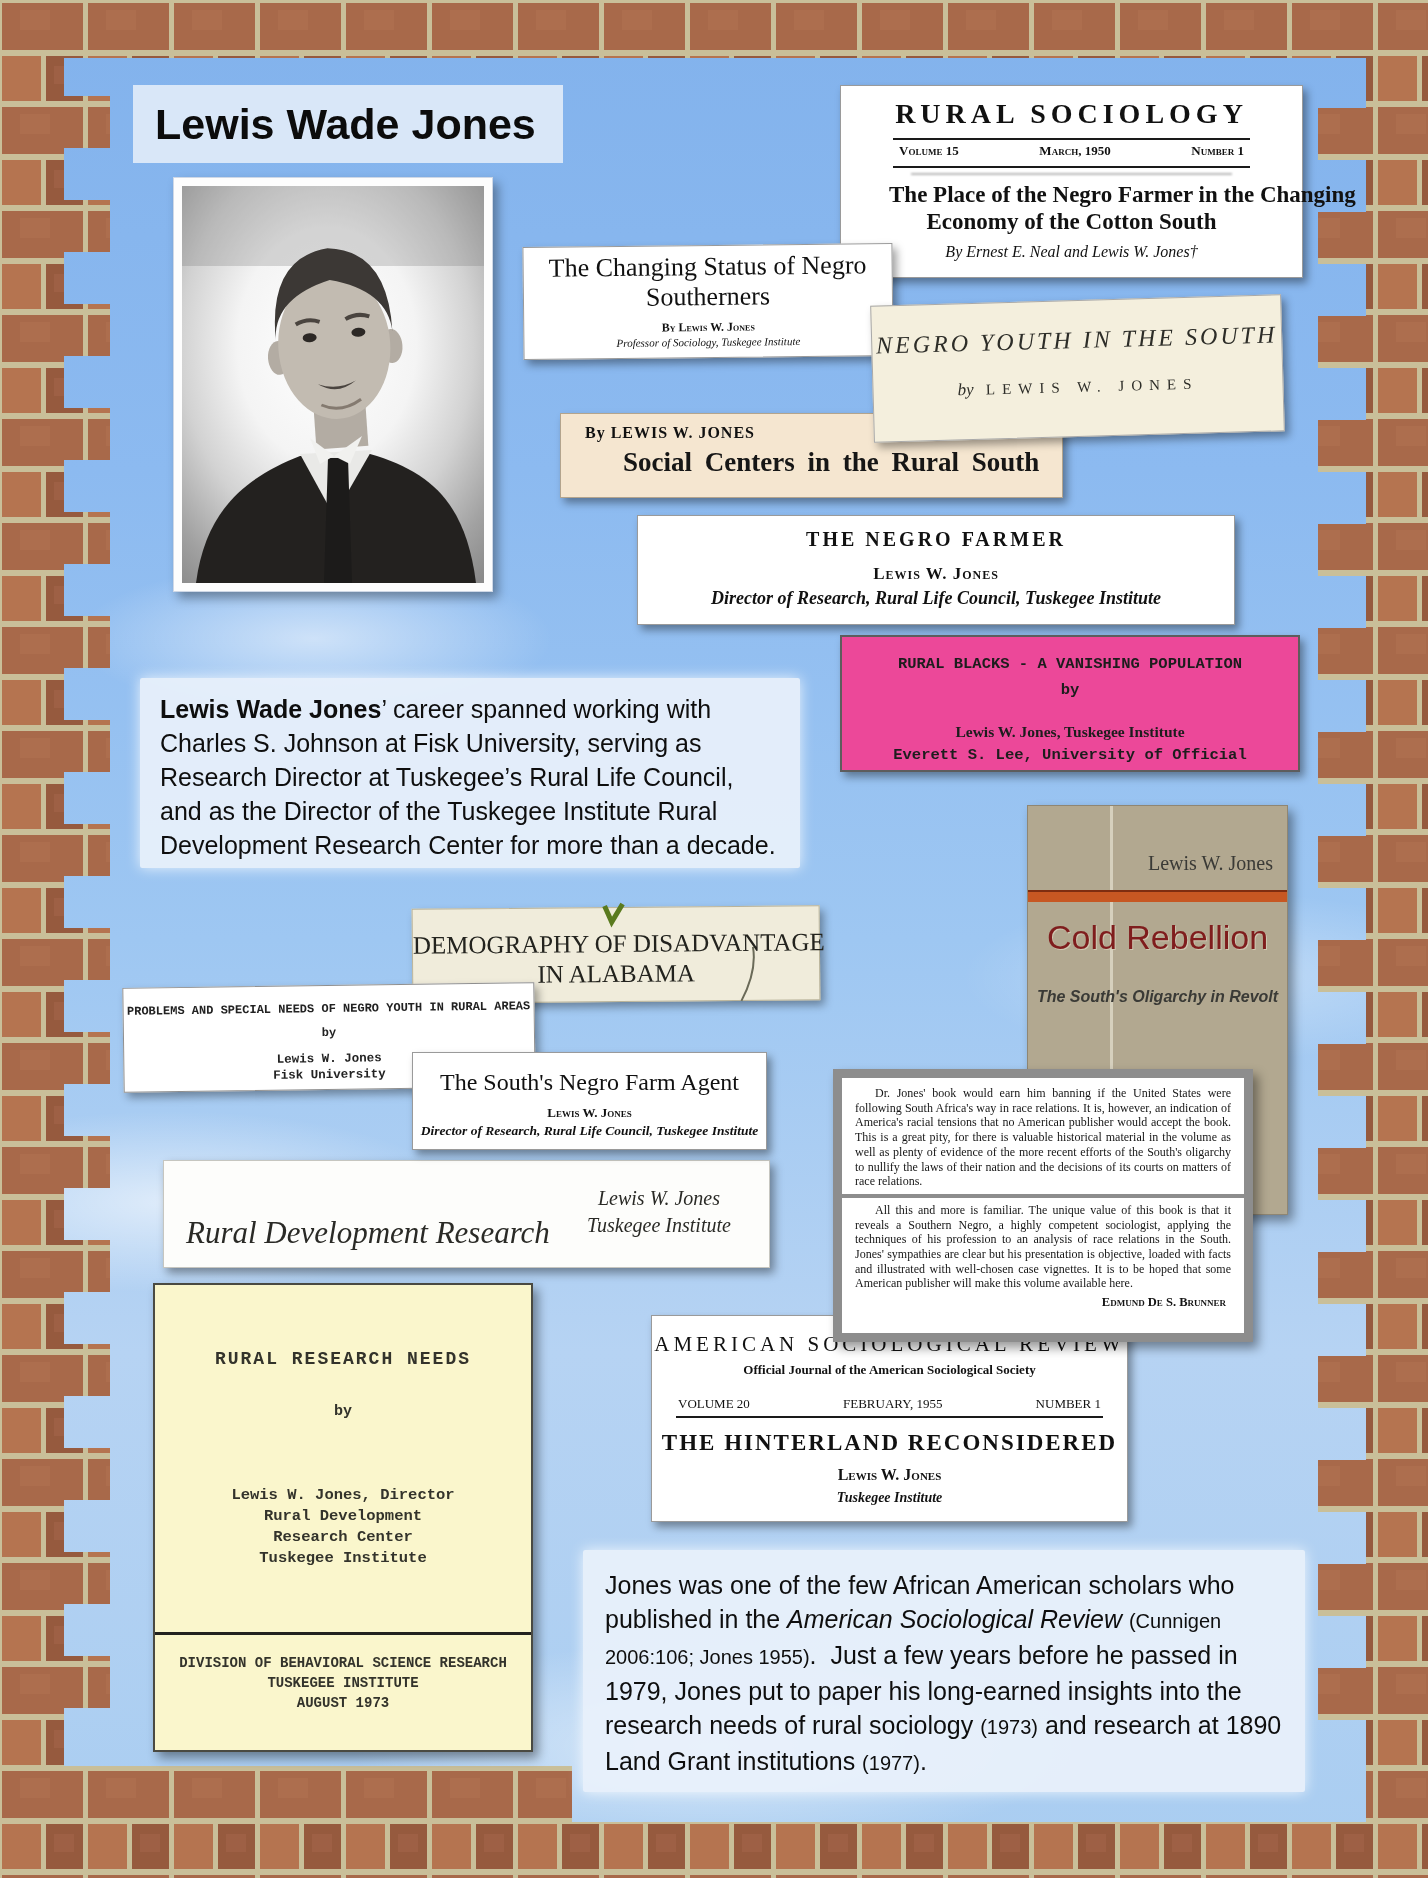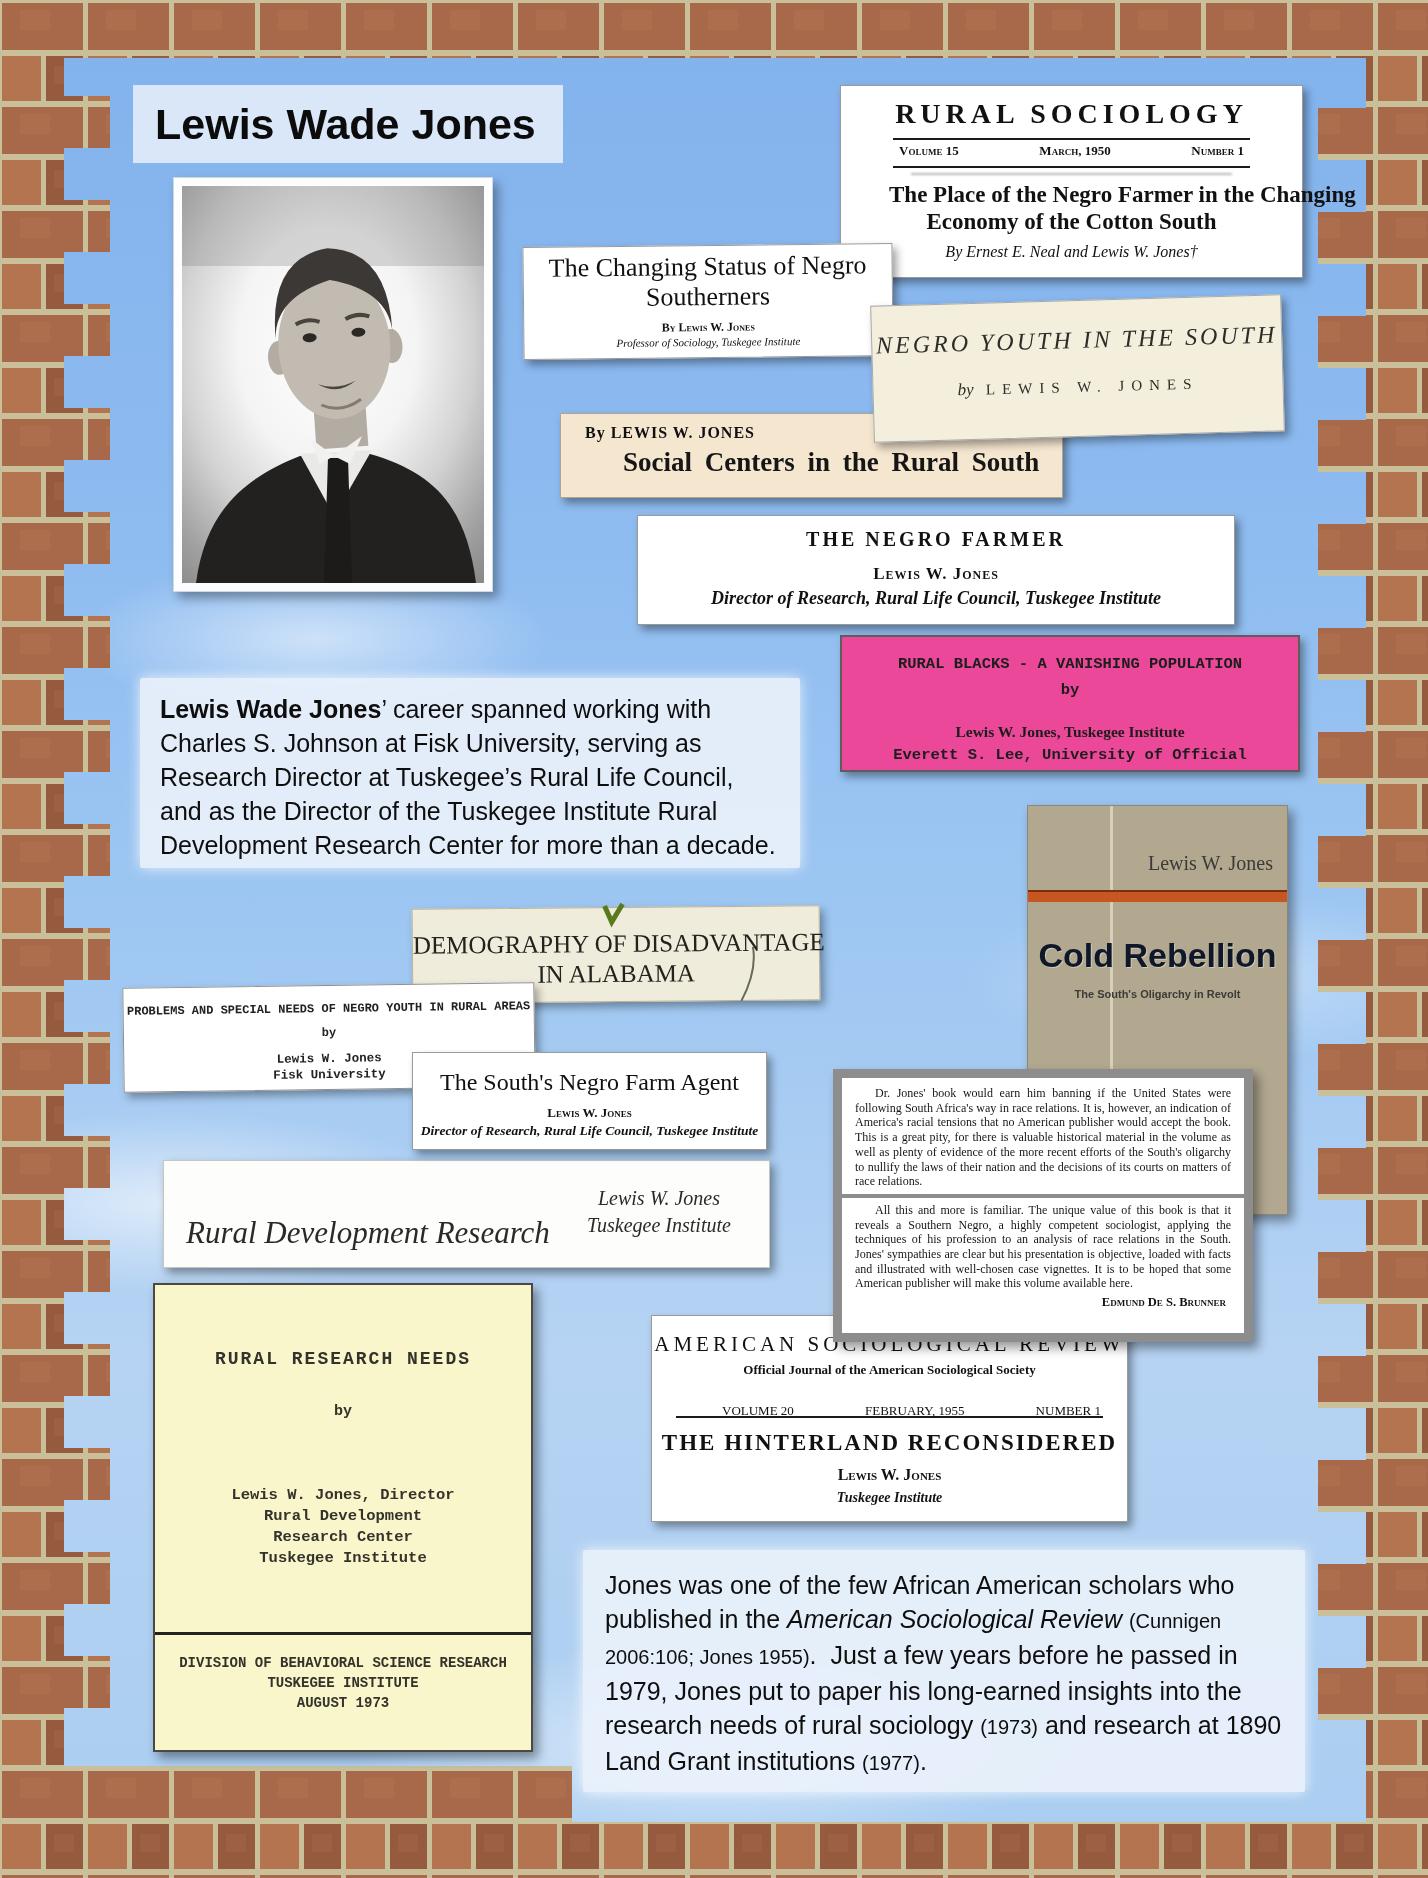--- a/index.html
+++ b/index.html
@@ -180,22 +180,22 @@
   </div>
 
   <div class="clip frost bodytext" style="left:140px; top:678px; width:660px; height:190px; z-index:2; padding:14px 20px;">
     <span style="font-weight:bold;">Lewis Wade Jones</span><span>’ career spanned working with Charles S. Johnson at Fisk University, serving as Research Director at Tuskegee’s Rural Life Council, and as the Director of the Tuskegee Institute Rural Development Research Center for more than a decade.</span>
   </div>
 
   <div class="clip" style="left:1027px; top:805px; width:261px; height:410px; z-index:2; background:#b2a890; box-shadow:5px 6px 10px rgba(0,0,0,.4); border:1px solid #8f8673;">
     <div style="position:absolute; left:82px; top:0; width:3px; height:100%; background:#d6d0bd;"></div>
     <div class="serif" style="position:absolute; top:46px; right:14px; font-size:20px; color:#3a3a36; white-space:nowrap;">Lewis W. Jones</div>
     <div style="position:absolute; left:0; top:84px; width:100%; height:12px; background:#c75722; border-top:2px solid #7e2d10;"></div>
-    <div class="line ctr" style="top:130px; font-size:34px; font-weight:bold; color:#0f172a; text-shadow:1px 1px 0 #cfc8b2;">Cold Rebellion</div>
-    <div class="line ctr" style="top:182px; font-size:11px; font-weight:bold; color:#3a3a36;">The South's Oligarchy in Revolt</div>
+    <div class="line ctr" style="top:112px; font-size:34px; font-weight:normal; color:#7f1d1d; text-shadow:1px 1px 0 #cfc8b2;">Cold Rebellion</div>
+    <div class="line ctr" style="top:182px; font-size:16px; font-weight:bold; color:#3a3a36;font-style:italic;">The South's Oligarchy in Revolt</div>
   </div>
 
   <div class="clip serif" style="left:833px; top:1025px; width:420px; height:273px; z-index:4; background:#ffffff; border:9px solid #8d8d8d; box-shadow:5px 6px 10px rgba(0,0,0,.4); color:#161616;margin-top:44px;">
     <div style="padding:8px 13px 0 13px; font-size:12px; line-height:14.7px; text-align:justify; text-indent:20px;">Dr. Jones' book would earn him banning if the United States were following South Africa's way in race relations.  It is, however, an indication of America's racial tensions that no American publisher would accept the book.  This is a great pity, for there is valuable historical material in the volume as well as plenty of evidence of the more recent efforts of the South's oligarchy to nullify the laws of their nation and the decisions of its courts on matters of race relations.</div>
     <div style="height:4px; background:#8d8d8d; margin-top:5px;"></div>
     <div style="padding:5px 13px 0 13px; font-size:12px; line-height:14.7px; text-align:justify; text-indent:20px;">All this and more is familiar.  The unique value of this book is that it reveals a Southern Negro, a highly competent sociologist, applying the techniques of his profession to an analysis of race relations in the South.  Jones' sympathies are clear but his presentation is objective, loaded with facts and illustrated with well-chosen case vignettes.  It is to be hoped that some American publisher will make this volume available here.</div>
     <div class="sc" style="text-align:right; padding:4px 18px 0 0; font-size:12.5px; font-weight:bold;">Edmund De S. Brunner</div>
   </div>
 
   <div class="clip serif" style="left:412px; top:907px; width:408px; height:95px; z-index:2; background:#f0ecdb; border:1px solid #b9b39a; box-shadow:4px 5px 8px rgba(0,0,0,.35); transform:rotate(-0.5deg);">
@@ -243,21 +243,21 @@
     <div class="line ctr" style="top:368px; font-size:14px; font-weight:bold; line-height:20px; white-space:normal;">
       <div>DIVISION OF BEHAVIORAL SCIENCE RESEARCH</div>
       <div>TUSKEGEE INSTITUTE</div>
       <div>AUGUST 1973</div>
     </div>
   </div>
 
   <div class="clip paper serif" style="left:651px; top:1315px; width:477px; height:207px; z-index:2;">
     <div class="line ctr" style="top:16px; font-size:21px; letter-spacing:4px;">AMERICAN SOCIOLOGICAL REVIEW</div>
     <div class="line ctr" style="top:46px; font-size:13px; font-weight:bold;">Official Journal of the American Sociological Society</div>
-    <div class="volrow" style="top:87px; left:26px; right:26px; font-size:13px;margin-left:44px;">
+    <div class="volrow" style="top:80px; left:26px; right:26px; font-size:13px;">
       <span>VOLUME 20</span>
       <span>FEBRUARY, 1955</span>
       <span>NUMBER 1</span>
     </div>
     <div class="rule" style="top:100px; left:24px; right:24px;"></div>
     <div class="line ctr" style="top:114px; font-size:23px; font-weight:bold; letter-spacing:2px;">THE HINTERLAND RECONSIDERED</div>
     <div class="line ctr sc" style="top:150px; font-size:16px; font-weight:bold;">Lewis W. Jones</div>
     <div class="line ctr it" style="top:174px; font-size:14px; font-weight:bold;">Tuskegee Institute</div>
   </div>
 

